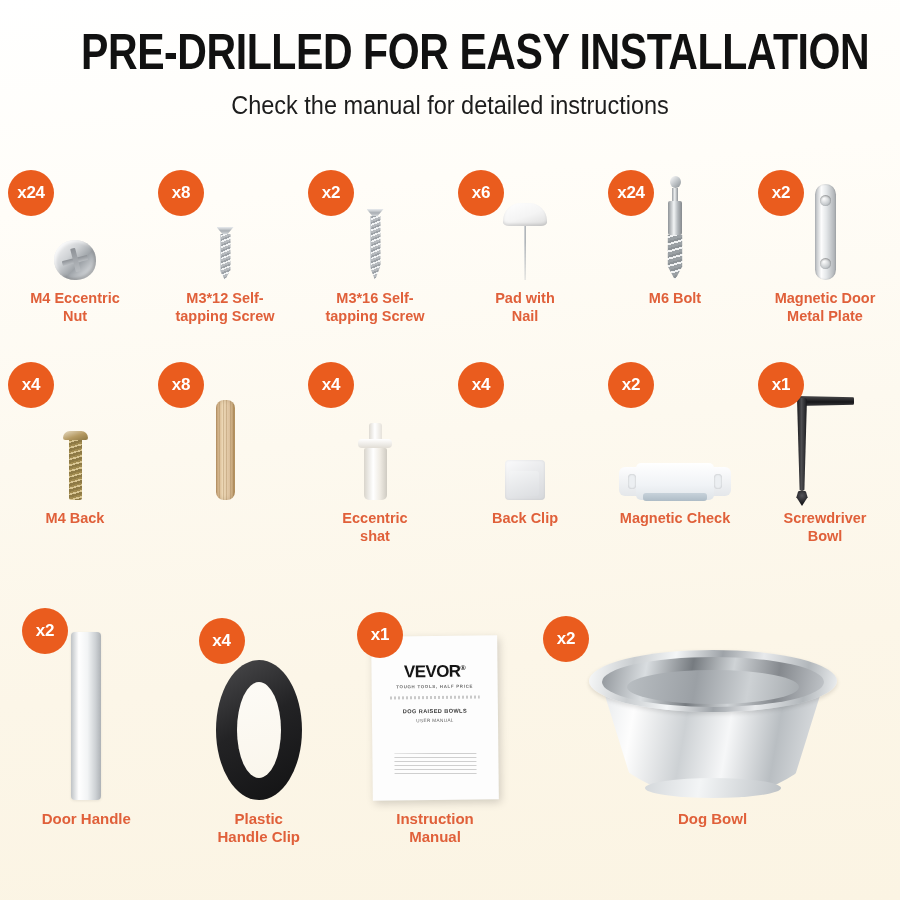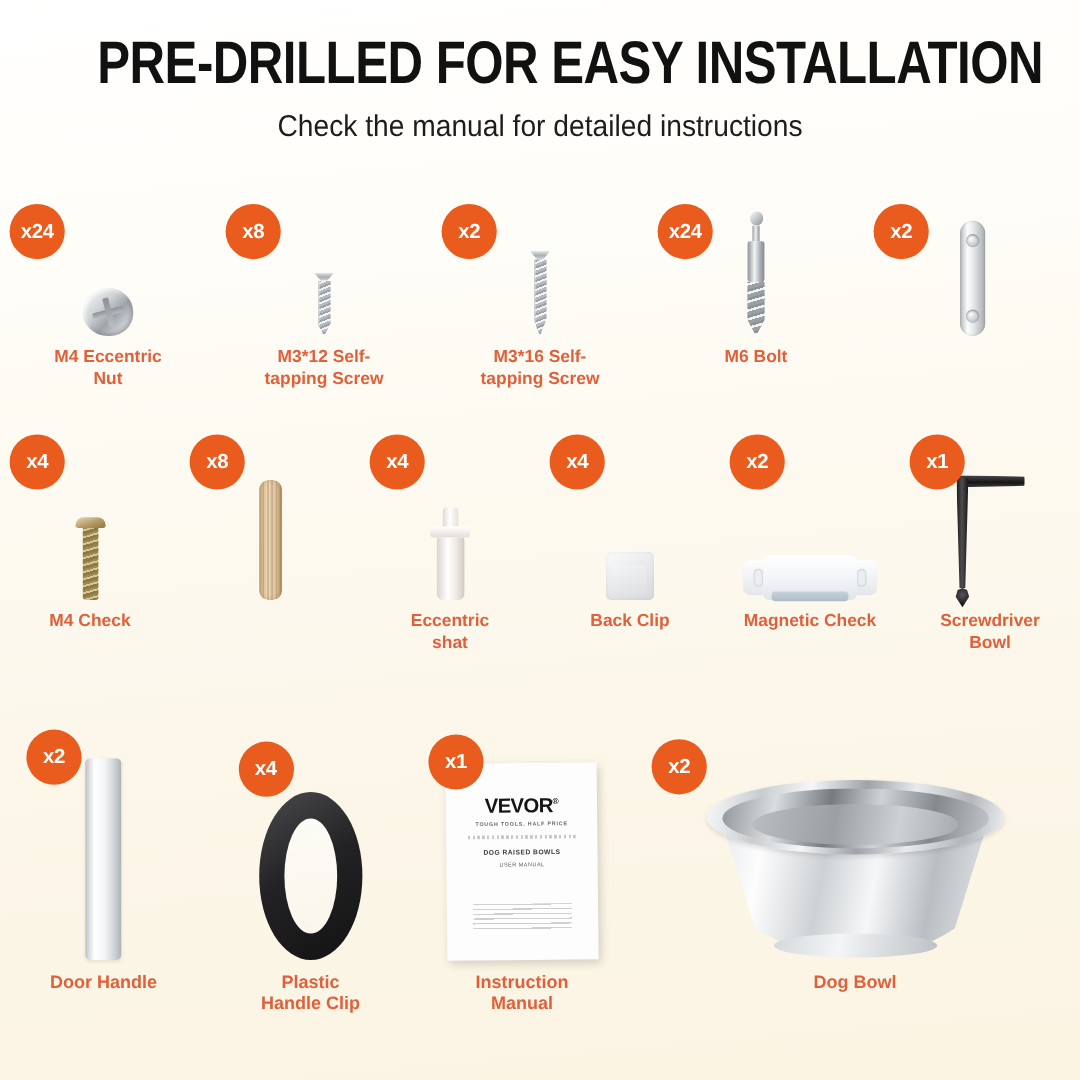--- a/index.html
+++ b/index.html
@@ -265,20 +265,31 @@
       <div class="badge b-tl">x2</div>
       <div class="p screw s16">
         <div class="head"></div>
           <div class="shaft"></div>
       </div>
     </div>
     <div class="label">M3*16 Self-
 tapping Screw</div>
   </div>
 
+  <div class="cell">
+    <div class="art">
+      <div class="badge b-tl">x6</div>
+      <div class="p pad">
+        <div class="cap"></div>
+          <div class="nail"></div>
+      </div>
+    </div>
+    <div class="label">Pad with
+Nail</div>
+  </div>
 
   <div class="cell">
     <div class="art">
       <div class="badge b-tl">x24</div>
       <div class="p m6">
         <div class="ball"></div>
           <div class="neck"></div>
           <div class="body"></div>
           <div class="thread"></div>
       </div>
@@ -287,35 +298,37 @@
   </div>
 
   <div class="cell">
     <div class="art">
       <div class="badge b-tl">x2</div>
       <div class="p plate">
         <i class="t"></i>
           <i class="b"></i>
       </div>
     </div>
+    <div class="label">Magnetic Door
+Metal Plate</div>
   </div>
 
 </div>
 
 <div class="row row-2 r2">
 
   <div class="cell">
     <div class="art">
       <div class="badge b-tl">x4</div>
       <div class="p m4">
         <div class="head"></div>
           <div class="shaft"></div>
       </div>
     </div>
-    <div class="label">M4 Check</div>
+    <div class="label">M4 Back</div>
   </div>
 
   <div class="cell">
     <div class="art">
       <div class="badge b-tl">x8</div>
       <div class="p dowel"></div>
     </div>
   </div>
 
   <div class="cell">

